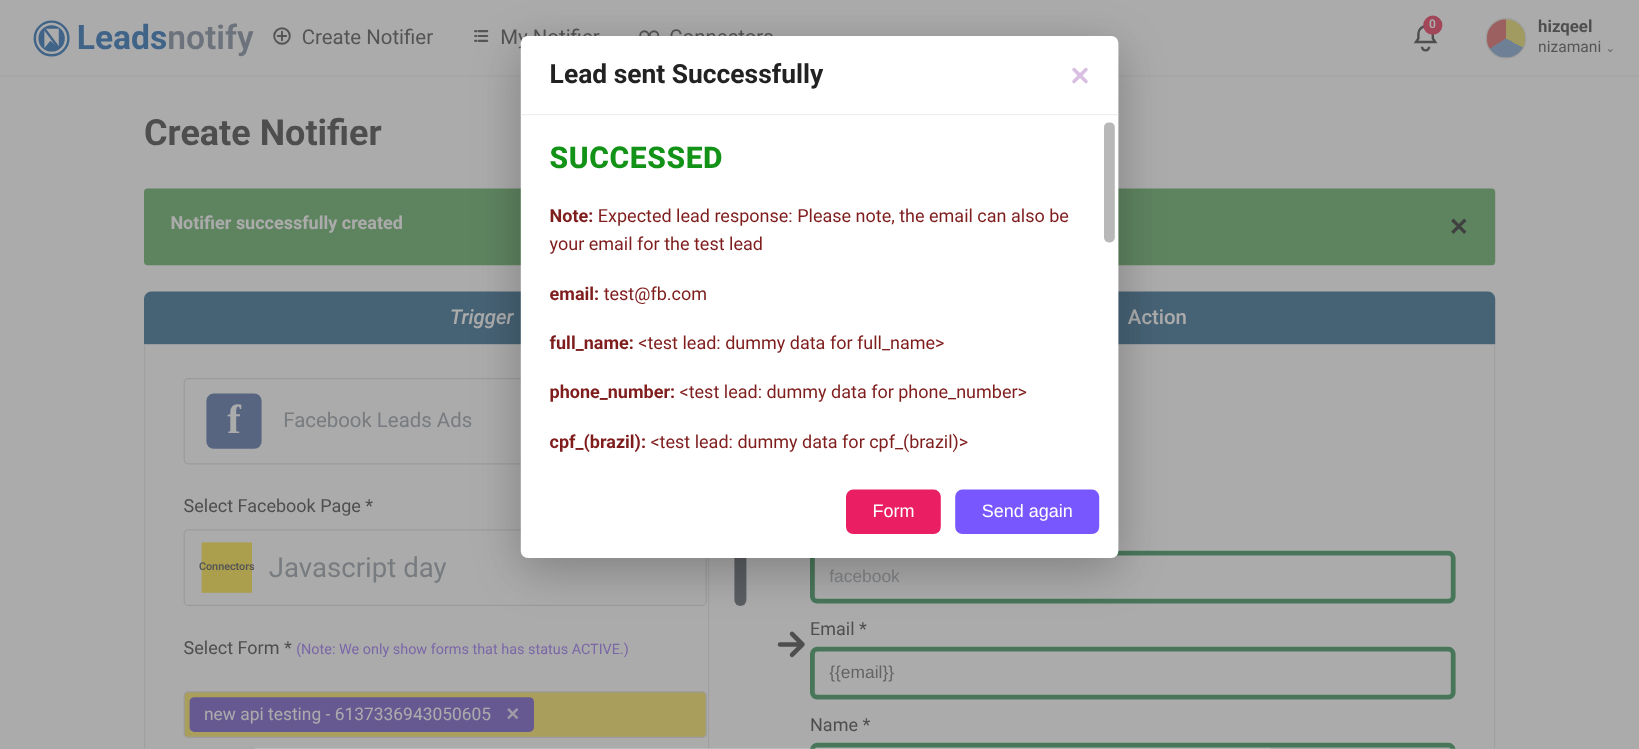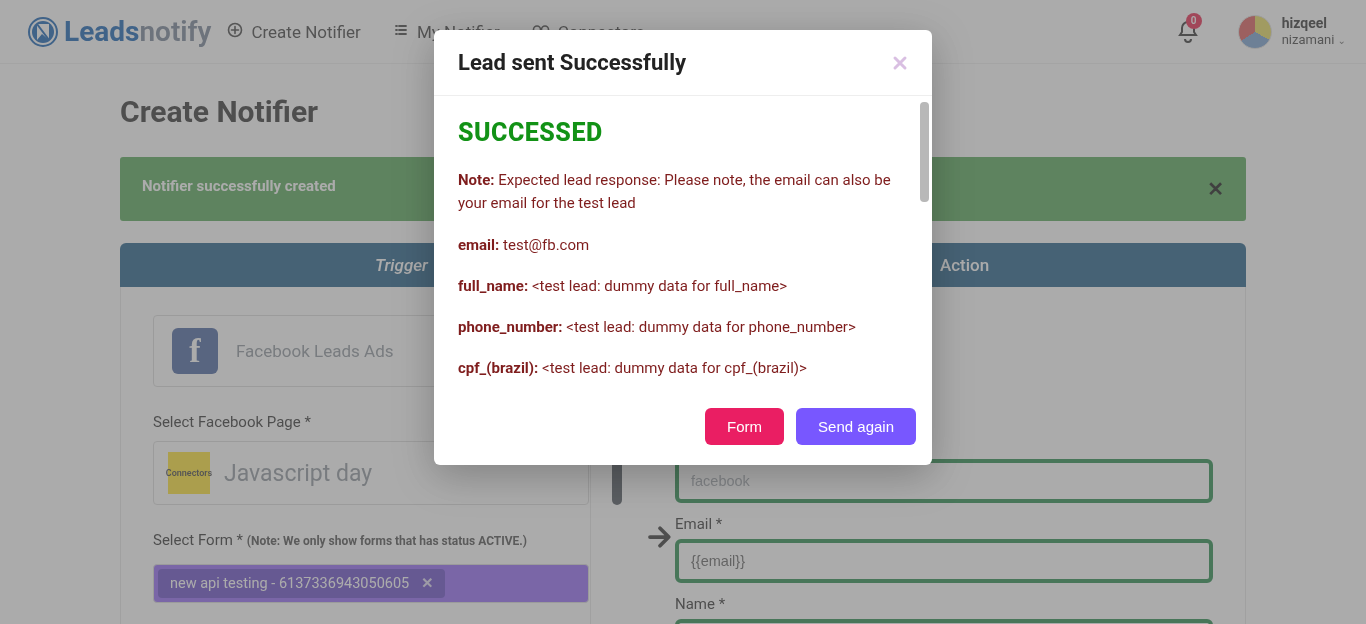--- a/index.html
+++ b/index.html
@@ -38,26 +38,26 @@
   .col { flex:1; padding: 28px 32px; }
   .col-left { border-right: 1px solid #e5e5e5; }
   .divider-bar { position:absolute; left: calc(50% - 71px); top: 18px; width: 10px; height: 200px; background:#3f4750; border-radius: 5px; }
   .arrow-mid { position:absolute; left: calc(50% - 38px); top: 232px; font-size: 36px; font-weight: 700; color:#222; }
 
   .source-card { border:1px solid #d9d9d9; border-radius:4px; display:flex; align-items:center; gap:18px; padding: 12px 18px; margin-bottom: 26px; background:#fff; }
   .fb-icon { width:46px; height:46px; background:#3b5998; border-radius:6px; display:flex; align-items:center; justify-content:center; color:#fff; font-weight:800; font-size:34px; font-family: Georgia, serif; }
   .source-card .label { color:#868e96; font-size:17px; }
 
   .field-label { font-size:15px; margin: 10px 0 10px 0; color:#222; }
-  .field-label .hint { font-size:12px; color:#404040; font-weight:700; }
+  .field-label .hint { font-size:12px; color:#8b5cf6; font-weight:400; }
   .select-box { border:1px solid #d9d9d9; border-radius:4px; display:flex; align-items:center; gap:14px; padding: 10px 14px; background:#fff; }
   .page-thumb { width:42px; height:42px; background:#ffe121; display:flex; align-items:center; justify-content:center; font-size:9px; color:#333; font-weight:600; }
   .select-box .val { color:#868e96; font-size:23px; }
 
-  .chip-box { border:1px solid #d9d9d9; border-radius:4px; padding: 4px; background:#8b5cf6; margin-top:5px; display:inline-block; width: 436px; }
+  .chip-box { border:1px solid #d9d9d9; border-radius:4px; padding: 4px; background:#fde047; margin-top:17px; display:inline-block; width: 436px; }
   .chip { display:inline-flex; align-items:center; gap:12px; background:#5c3cc4; color:#fff; padding: 6px 12px; border-radius:4px; font-size:14.5px; }
   .chip .chip-x { cursor:pointer; font-weight:bold; opacity:.8; }
 
   .col-right { padding-top: 100px; }
   .r-label { font-size:15px; margin: 12px 0 6px 0; }
   .r-input { width:100%; border:4px solid #15803d; border-radius:6px; padding: 10px 12px; font-size:14.5px; color:#555; background:#fff; }
   .r-input.ph { color:#9aa0a7; }
 
   
   .overlay { position:fixed; inset:0; background:rgba(110,110,110,0.58); z-index:50; }

